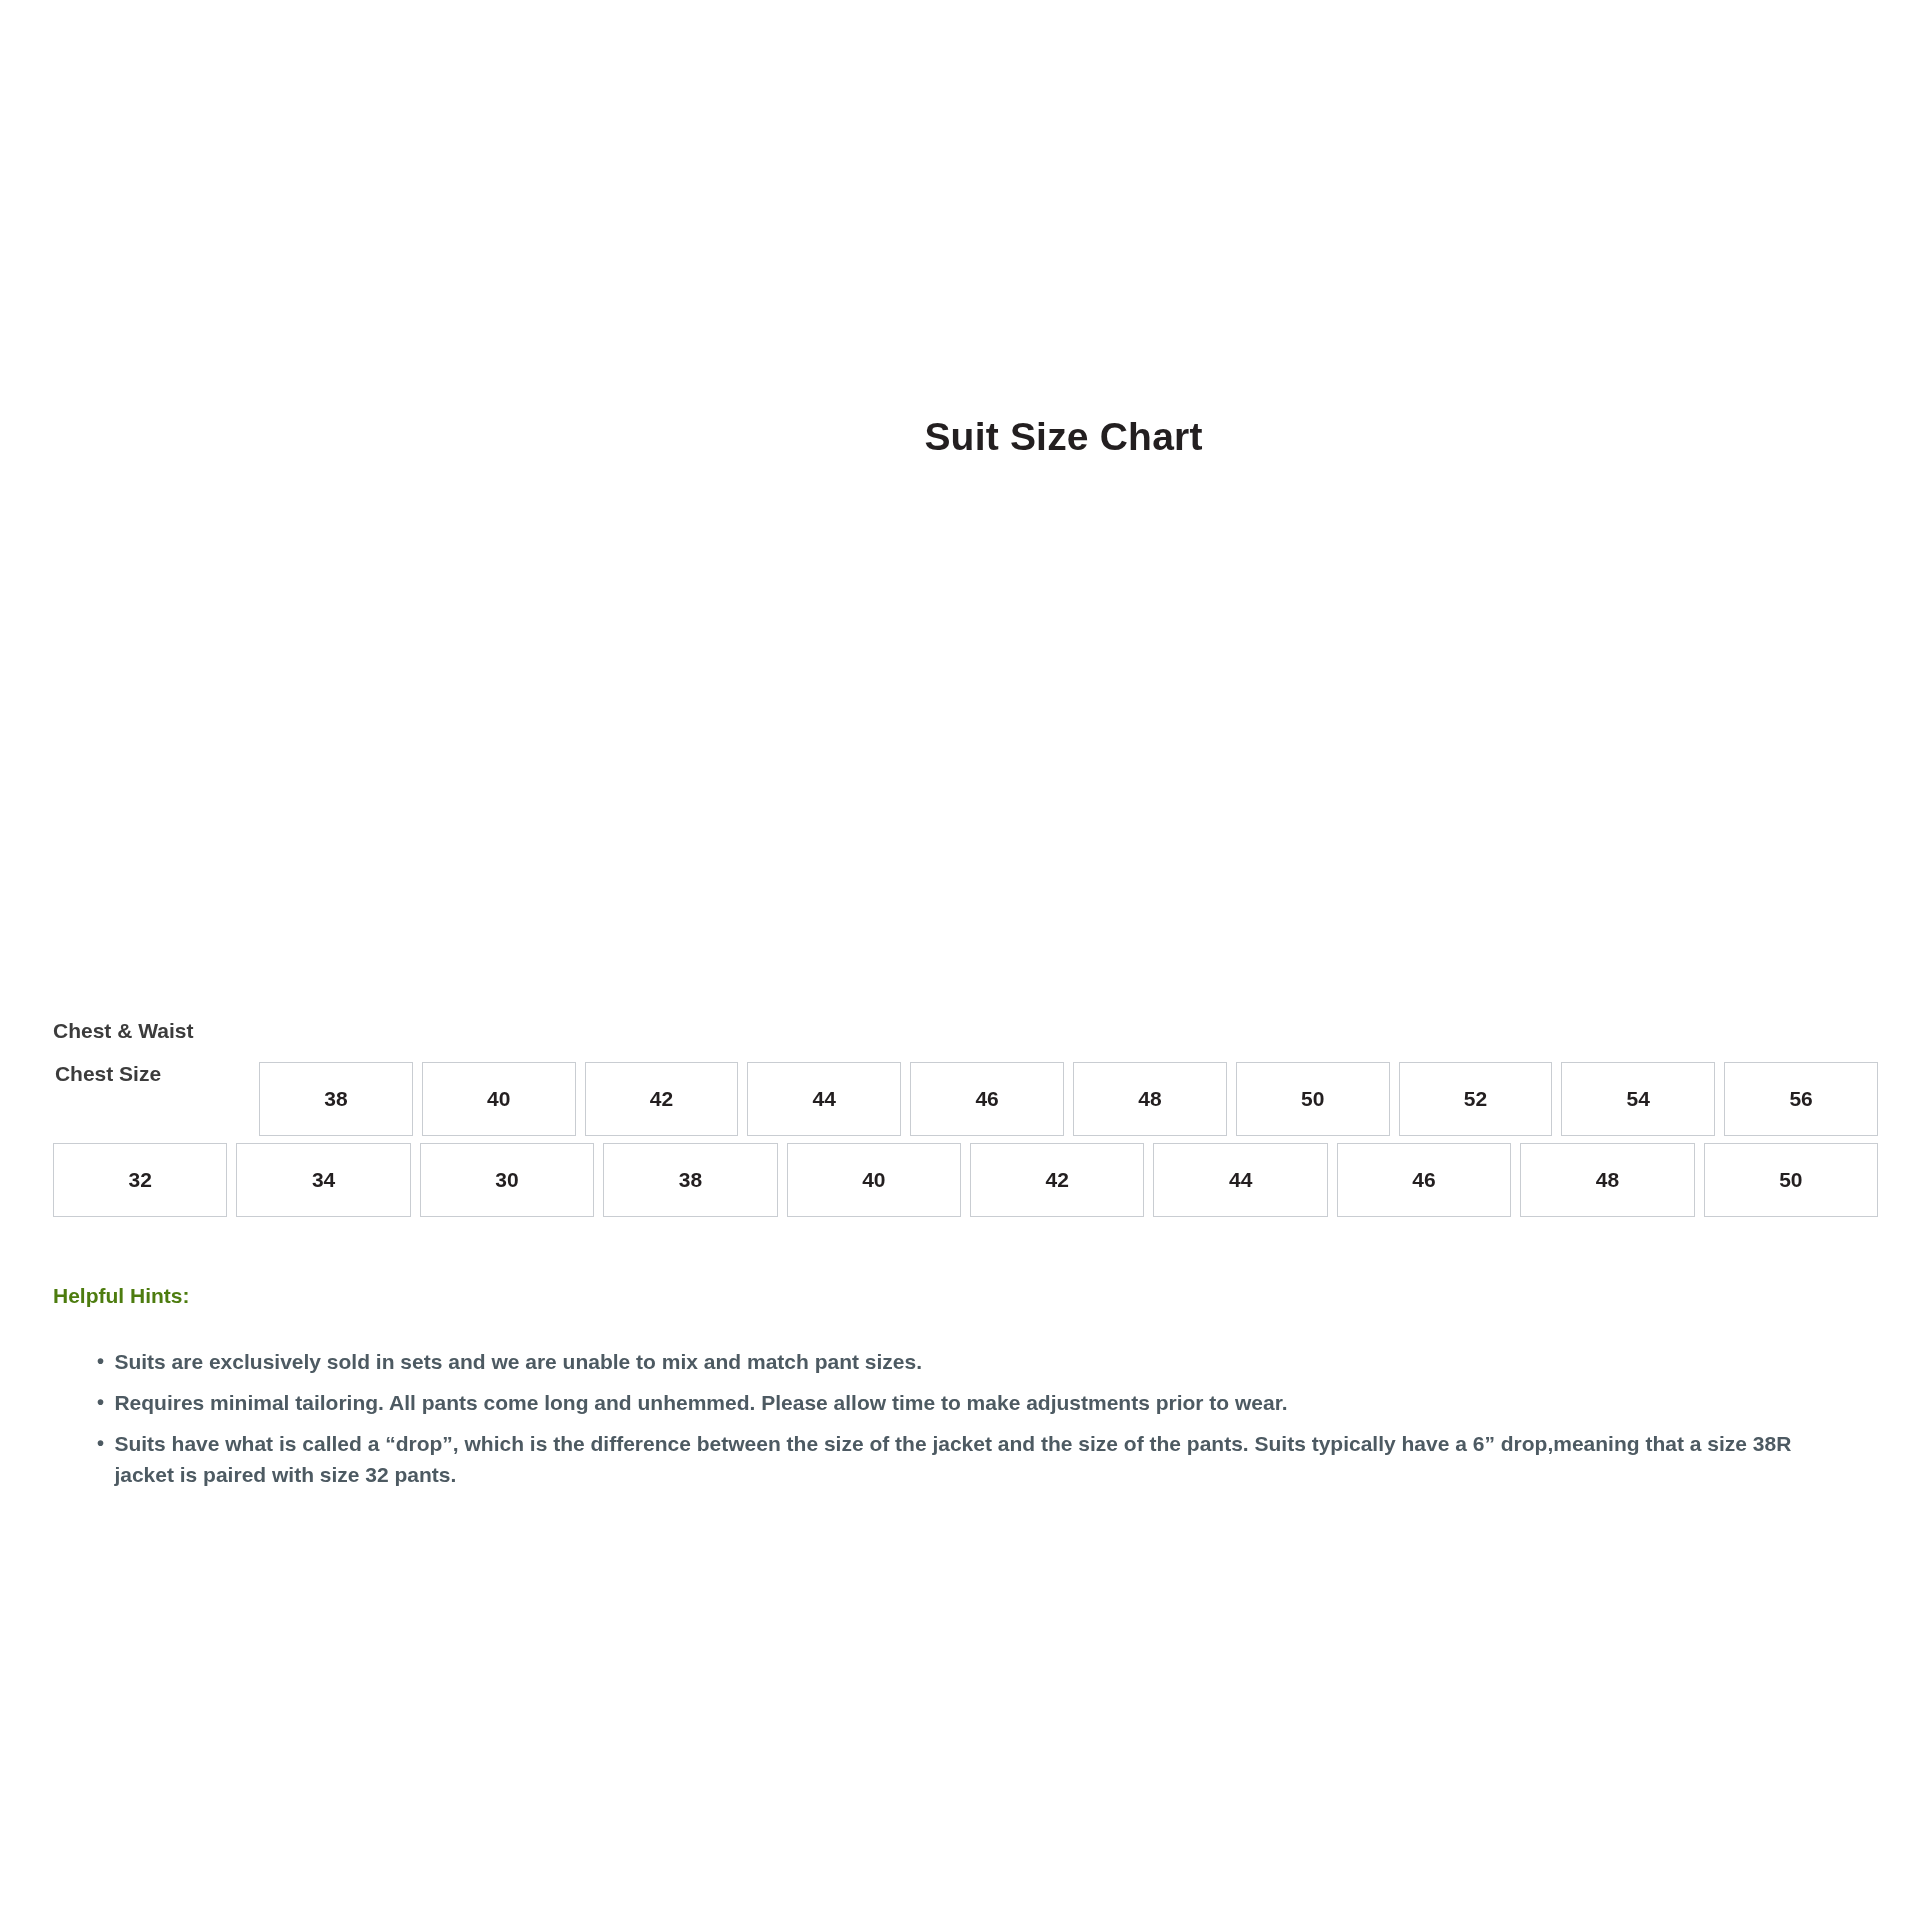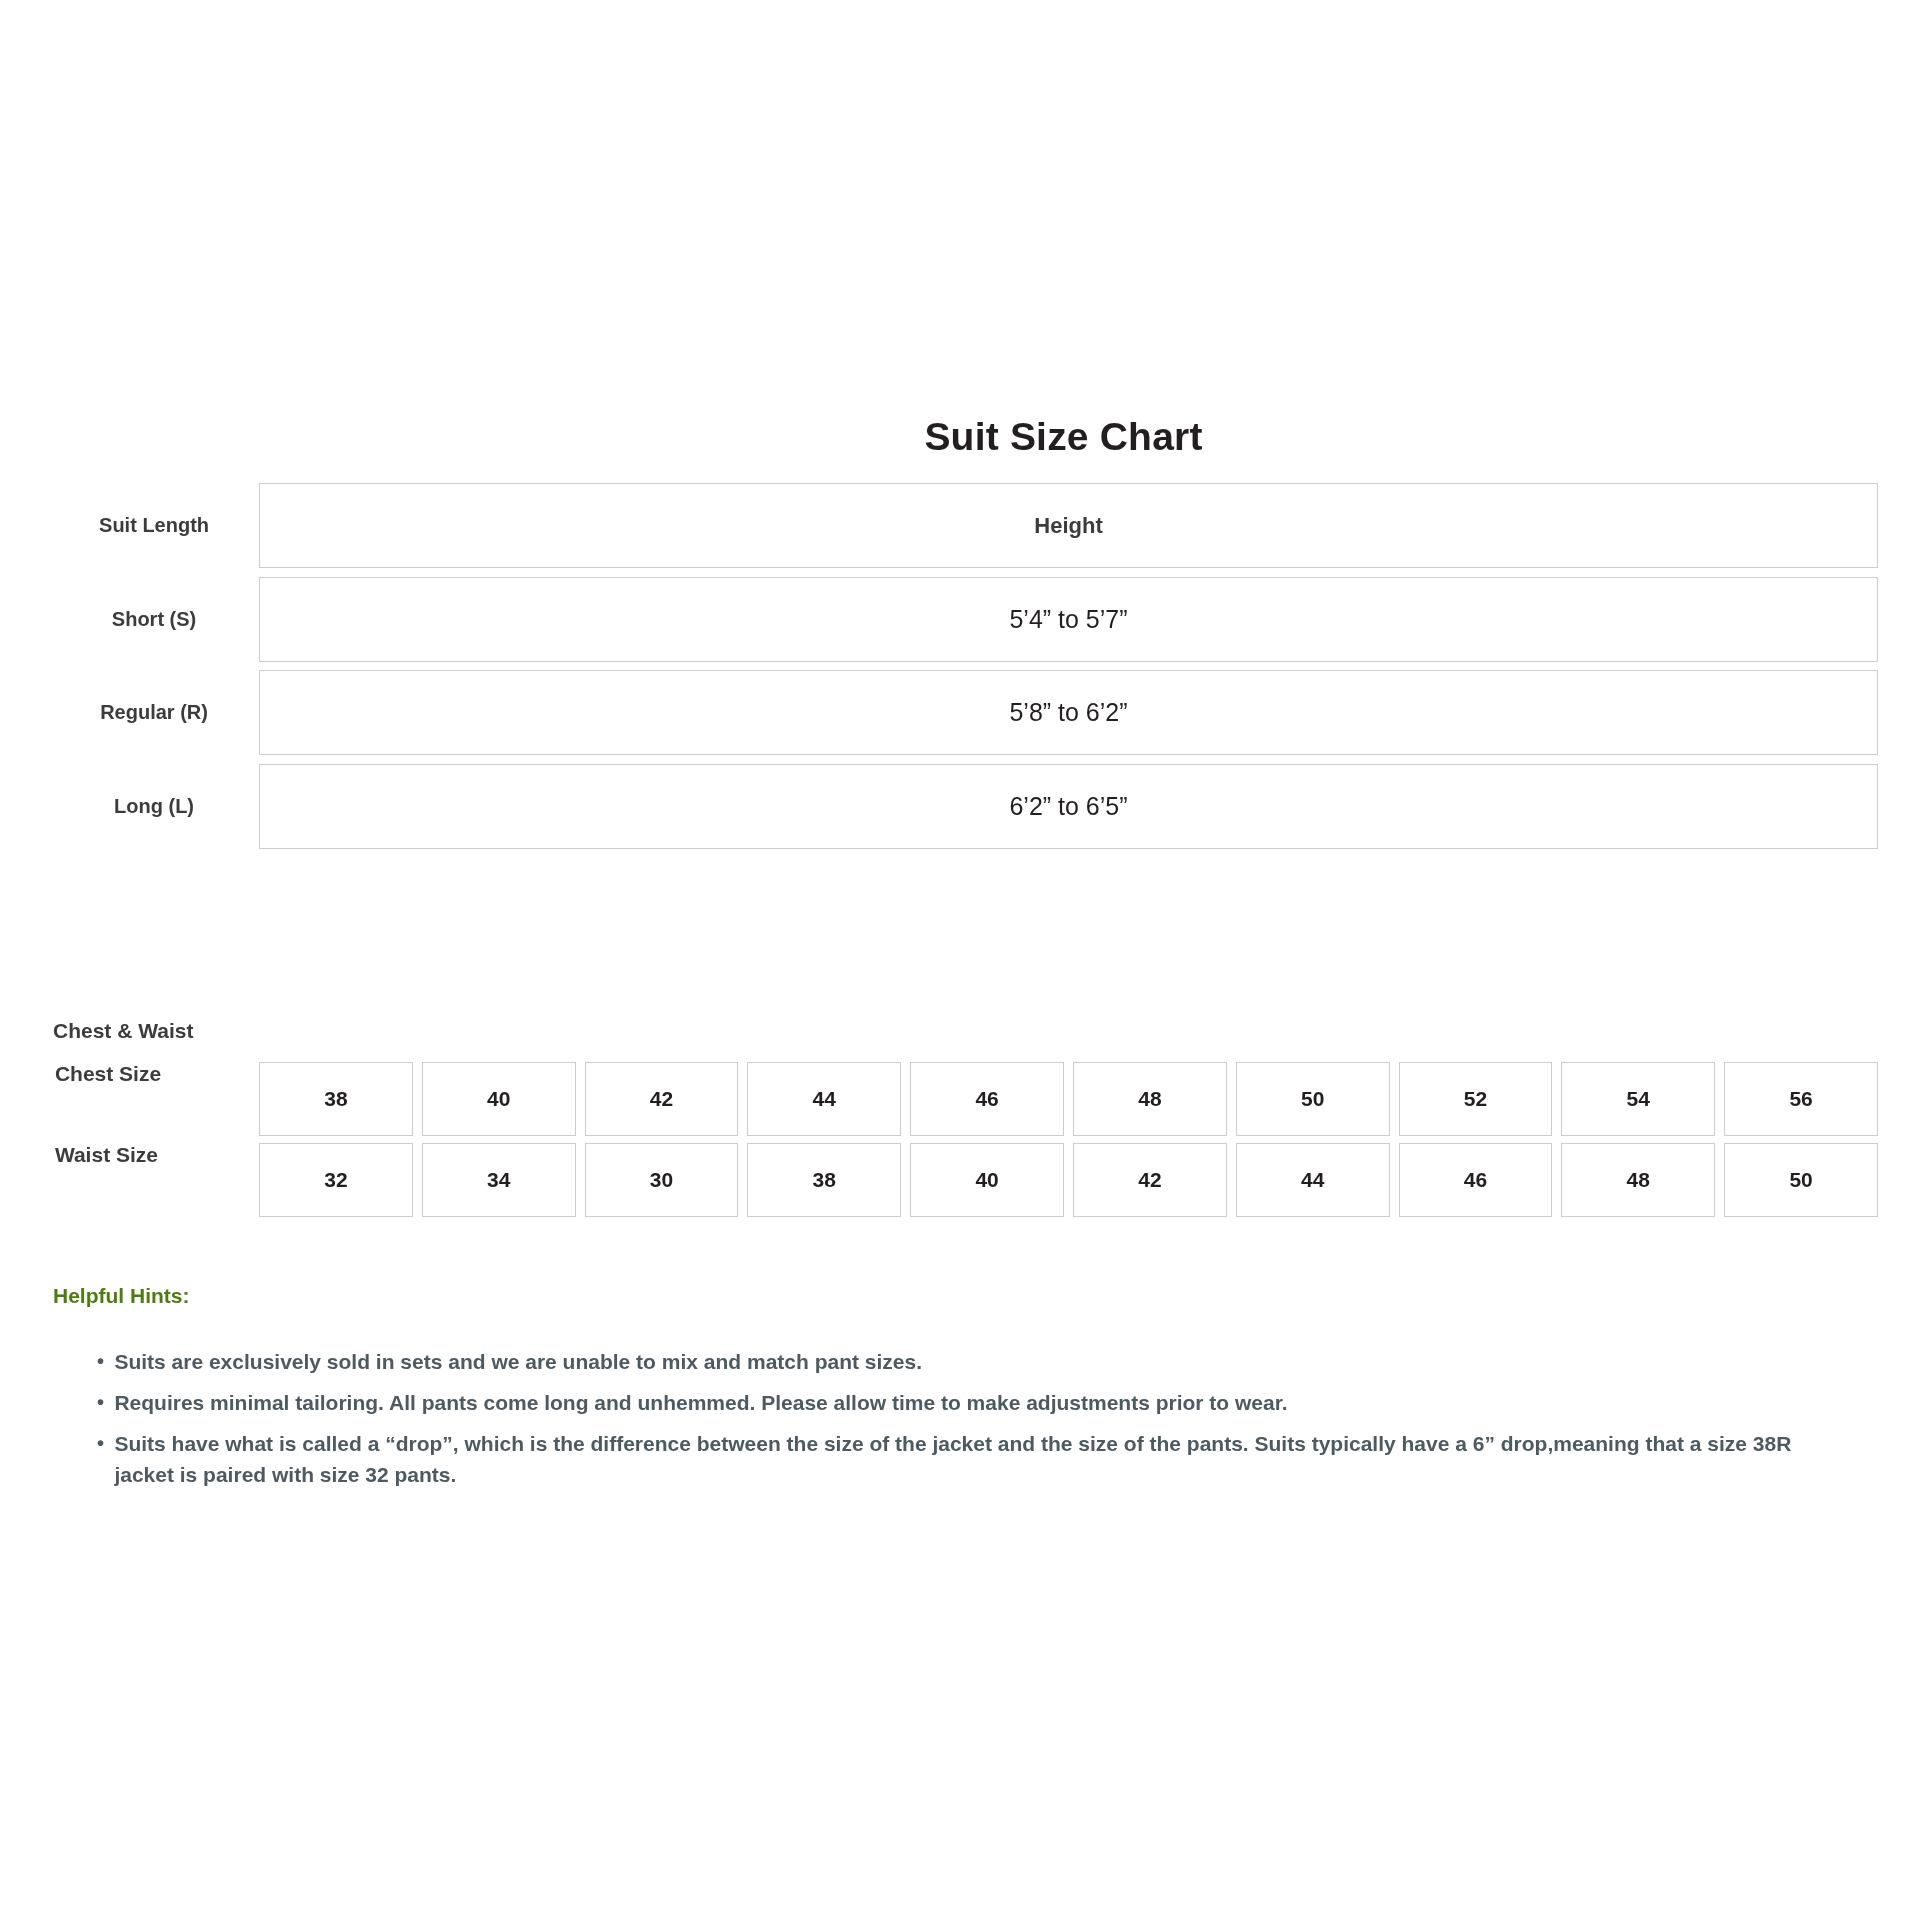--- a/index.html
+++ b/index.html
@@ -169,43 +169,20 @@
 </style>
 </head>
 <body>
 
 <div class="page">
 
   <div class="chart-title">
     <span class="chart-title-inner">Suit Size Chart</span>
   </div>
 
-  <div class="length-table">
-
-    <div class="length-row">
-      <div class="length-label">Suit Length</div>
-      <div class="length-cell header">Height</div>
-    </div>
-
-    <div class="length-row">
-      <div class="length-label">Short (S)</div>
-      <div class="length-cell">5’4” to 5’7”</div>
-    </div>
-
-    <div class="length-row">
-      <div class="length-label">Regular (R)</div>
-      <div class="length-cell">5’8” to 6’2”</div>
-    </div>
-
-    <div class="length-row">
-      <div class="length-label">Long (L)</div>
-      <div class="length-cell">6’2” to 6’5”</div>
-    </div>
-
-  </div>
 
   <div class="cw-heading">Chest &amp; Waist</div>
 
   <div class="cw-table">
 
     <div class="cw-row">
       <div class="cw-label">Chest Size</div>
       <div class="cw-cells">
         <div class="cw-cell">38</div>
         <div class="cw-cell">40</div>
@@ -214,21 +191,20 @@
         <div class="cw-cell">46</div>
         <div class="cw-cell">48</div>
         <div class="cw-cell">50</div>
         <div class="cw-cell">52</div>
         <div class="cw-cell">54</div>
         <div class="cw-cell">56</div>
       </div>
     </div>
 
     <div class="cw-row">
-      <div class="cw-label">Waist Size</div>
       <div class="cw-cells">
         <div class="cw-cell">32</div>
         <div class="cw-cell">34</div>
         <div class="cw-cell">30</div>
         <div class="cw-cell">38</div>
         <div class="cw-cell">40</div>
         <div class="cw-cell">42</div>
         <div class="cw-cell">44</div>
         <div class="cw-cell">46</div>
         <div class="cw-cell">48</div>

